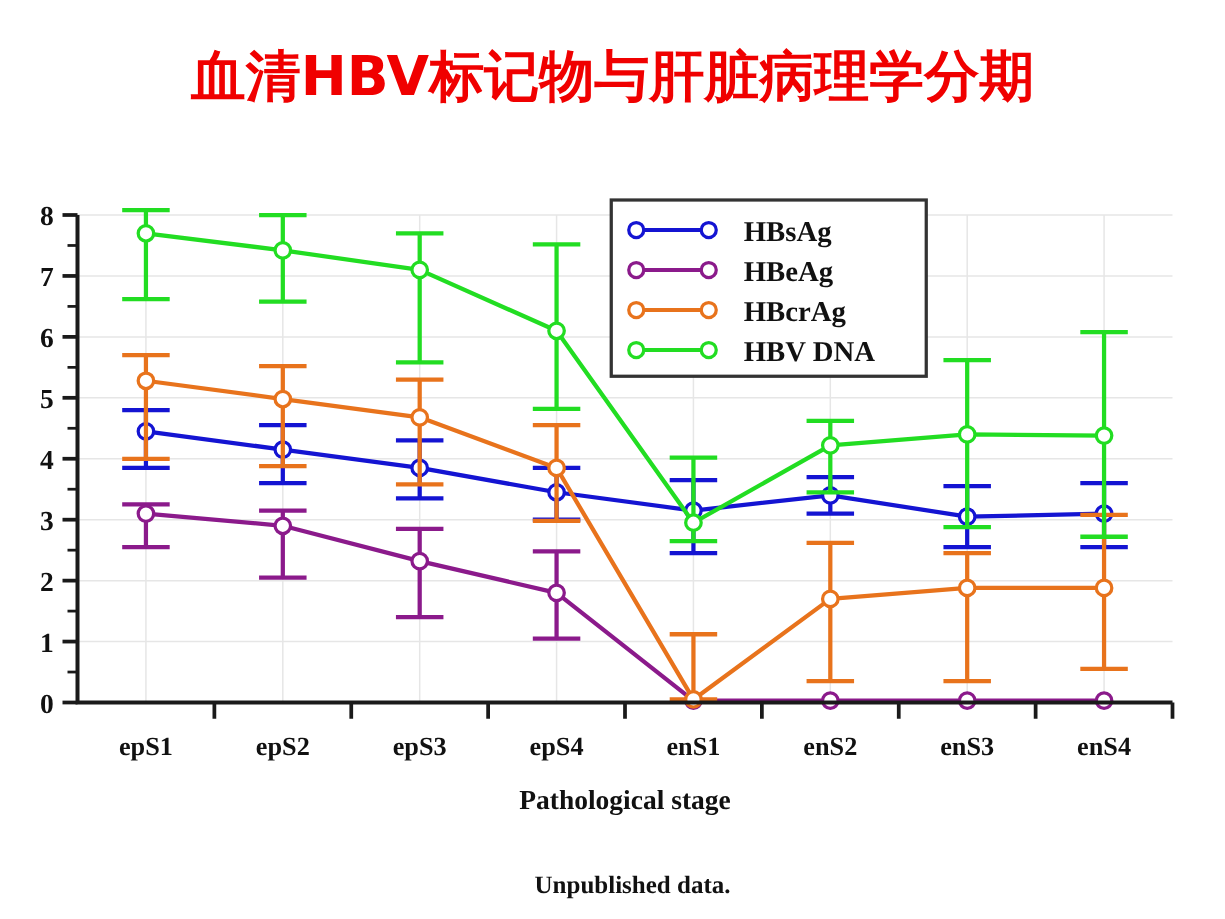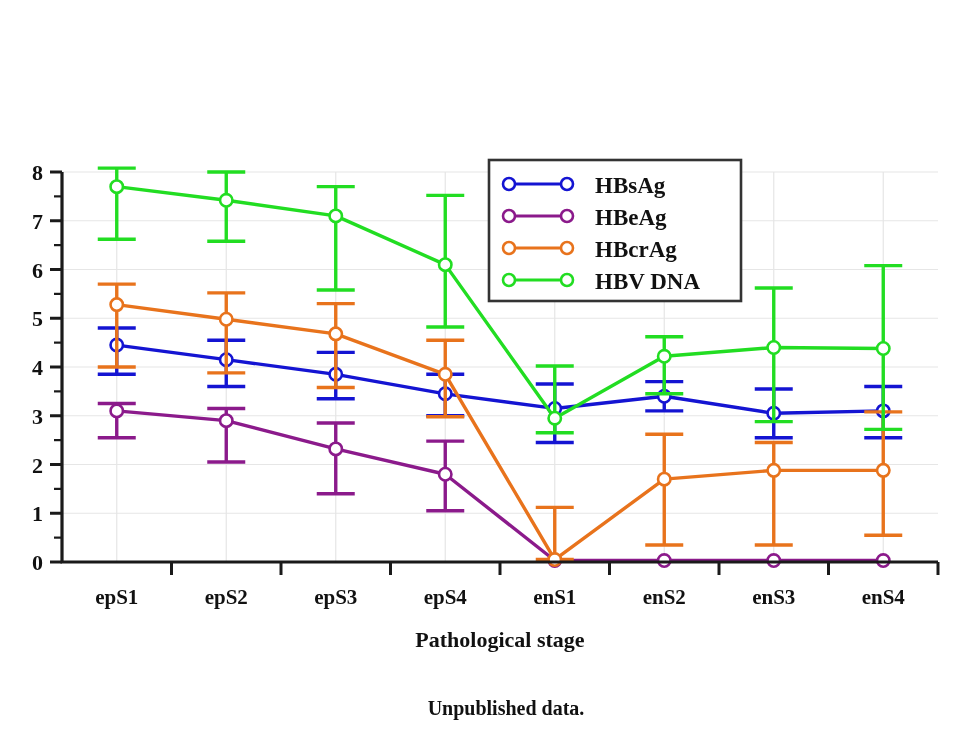--- a/index.html
+++ b/index.html
@@ -84,20 +84,21 @@
   .series-line { fill: none; stroke-width: 3.4; stroke-linejoin: round; stroke-linecap: butt; }
   .err-bar { stroke-width: 3.4; stroke-linecap: butt; }
   .marker { fill: #ffffff; stroke-width: 2.6; }
   .legend-box { fill: #ffffff; stroke: #333333; stroke-width: 2.6; }
 </style>
 </head>
 <body>
 
 <div id="slide">
 
+  <div id="chart-title">血清HBV标记物与肝脏病理学分期</div>
 
   <div id="figure-wrap">
     <svg id="chart-svg" width="980" height="520" viewBox="0 0 980 520">
       <g id="grid-layer">
           <line x1="62" x2="938" y1="422" y2="422" class="gridline"></line>
           <line x1="62" x2="938" y1="373.25" y2="373.25" class="gridline"></line>
           <line x1="62" x2="938" y1="324.5" y2="324.5" class="gridline"></line>
           <line x1="62" x2="938" y1="275.75" y2="275.75" class="gridline"></line>
           <line x1="62" x2="938" y1="227" y2="227" class="gridline"></line>
           <line x1="62" x2="938" y1="178.25" y2="178.25" class="gridline"></line>

